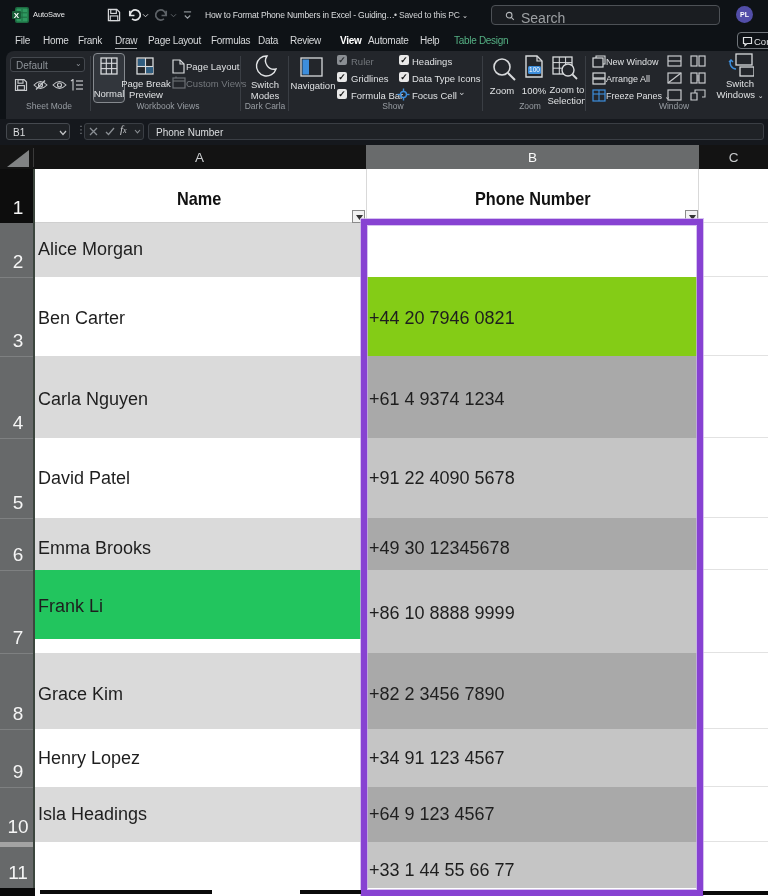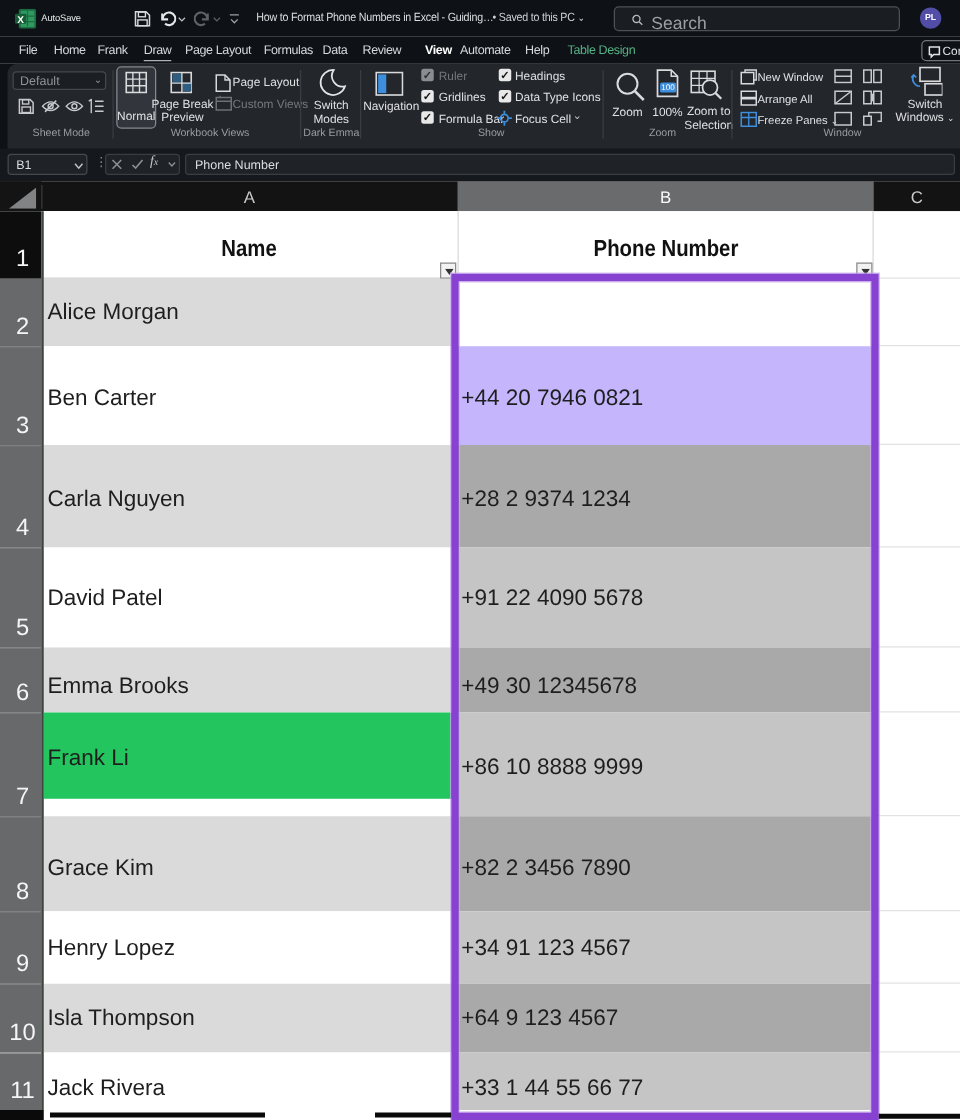--- a/index.html
+++ b/index.html
@@ -169,21 +169,21 @@
     <line x1="4" y1="2" x2="4" y2="0.5" stroke="#6d7176" stroke-width="1.1"></line>
   </svg>
   <span class="abs" style="left:180px;top:27px;font-size:9.5px;color:#74787d">Custom Views</span>
   <div class="glabel" style="left:87px;width:150px">Workbook Views</div>
   <div class="sep" style="left:234px;top:5px"></div>
 
   <svg class="abs" style="left:248px;top:3px" width="24" height="24" viewBox="0 0 24 24">
     <path d="M13 2 a10 10 0 1 0 9 13 a8.5 8.5 0 0 1 -9 -13 z" fill="none" stroke="#e2e4e6" stroke-width="1.4"></path>
   </svg>
   <div class="rtxt" style="left:235px;top:29px;width:48px">Switch<br>Modes</div>
-  <div class="glabel" style="left:235px;width:48px">Dark Emma</div>
+  <div class="glabel" style="left:235px;width:48px">Dark Carla</div>
   <div class="sep" style="left:282px;top:5px"></div>
 
   <svg class="abs" style="left:294px;top:6px" width="23" height="20" viewBox="0 0 23 20">
     <rect x="1" y="1" width="21" height="18" fill="none" stroke="#d8dadc" stroke-width="1.3"></rect>
     <rect x="2.5" y="2.5" width="6.5" height="15" fill="#3d8edc"></rect>
   </svg>
   <div class="rtxt" style="left:283px;top:30px;width:48px">Navigation</div>
 
   <div class="chk" style="left:331px;top:4px;background:#8a8e93;color:#2a2d31">✓</div>
   <span class="chklbl" style="left:345px;top:4.5px;color:#74787d">Ruler</span>
@@ -341,28 +341,28 @@
       <svg width="7" height="5" style="position:absolute;left:2.5px;top:3.5px" viewBox="0 0 7 5">
         <path d="M0 0 h7 l-3.5 5 z" fill="#333"></path>
       </svg>
     </div>
   <div class="rowA" style="top:54.0px;height:53.5px;background:#dadada">
       <span style="">Alice Morgan</span>
     </div>
   <div class="rowA" style="top:107.5px;height:79.5px;background:#ffffff">
       <span style="position:relative;top:2px;">Ben Carter</span>
     </div>
-  <div class="rowB" style="top:107.5px;height:79.5px;background:#c4b5fd">
+  <div class="rowB" style="top:107.5px;height:79.5px;background:#84cc16">
       <span style="position:relative;top:2px;">+44 20 7946 0821</span>
     </div>
   <div class="rowA" style="top:187.0px;height:82.0px;background:#dadada">
       <span style="position:relative;top:2px;">Carla Nguyen</span>
     </div>
   <div class="rowB" style="top:187.0px;height:82.0px;background:#a9a9a9">
-      <span style="position:relative;top:2px;">+28 2 9374 1234</span>
+      <span style="position:relative;top:2px;">+61 4 9374 1234</span>
     </div>
   <div class="rowA" style="top:269.0px;height:79.5px;background:#ffffff">
       <span style="position:relative;top:1px;">David Patel</span>
     </div>
   <div class="rowB" style="top:269.0px;height:79.5px;background:#c5c5c5">
       <span style="position:relative;top:1px;">+91 22 4090 5678</span>
     </div>
   <div class="rowA" style="top:348.5px;height:52.5px;background:#dadada">
       <span style="position:relative;top:4.5px;">Emma Brooks</span>
     </div>
@@ -381,27 +381,24 @@
   <div class="rowB" style="top:484.0px;height:76.0px;background:#a9a9a9">
       <span style="position:relative;top:3px;">+82 2 3456 7890</span>
     </div>
   <div class="rowA" style="top:560.0px;height:57.5px;background:#ffffff">
       <span style="position:relative;top:1px;">Henry Lopez</span>
     </div>
   <div class="rowB" style="top:560.0px;height:57.5px;background:#c5c5c5">
       <span style="position:relative;top:1px;">+34 91 123 4567</span>
     </div>
   <div class="rowA" style="top:617.5px;height:55.5px;background:#dadada">
-      <span style="">Isla Thompson</span>
+      <span style="">Isla Headings</span>
     </div>
   <div class="rowB" style="top:617.5px;height:55.5px;background:#a9a9a9">
       <span style="">+64 9 123 4567</span>
-    </div>
-  <div class="rowA" style="top:673.0px;height:46.0px;background:#ffffff">
-      <span style="position:relative;top:5px;">Jack Rivera</span>
     </div>
   <div class="rowB" style="top:673.0px;height:46.0px;background:#c5c5c5">
       <span style="position:relative;top:5px;">+33 1 44 55 66 77</span>
     </div>
   <div class="abs" style="left:699px;top:53.0px;width:69px;height:1px;background:#e2e2e2"></div>
   <div class="abs" style="left:699px;top:106.5px;width:69px;height:1px;background:#e2e2e2"></div>
   <div class="abs" style="left:699px;top:186.0px;width:69px;height:1px;background:#e2e2e2"></div>
   <div class="abs" style="left:699px;top:268.0px;width:69px;height:1px;background:#e2e2e2"></div>
   <div class="abs" style="left:699px;top:347.5px;width:69px;height:1px;background:#e2e2e2"></div>
   <div class="abs" style="left:699px;top:400.0px;width:69px;height:1px;background:#e2e2e2"></div>
@@ -432,21 +429,21 @@
     </div>
   <div class="rhead" style="top:484.0px;height:76.0px;border-top:1px solid #7e8081;">
       <span style="padding-bottom:4px">8</span>
     </div>
   <div class="rhead" style="top:560.0px;height:57.5px;border-top:1px solid #7e8081;">
       <span style="padding-bottom:4px">9</span>
     </div>
   <div class="rhead" style="top:617.5px;height:55.5px;border-top:1px solid #7e8081;">
       <span style="padding-bottom:4px">10</span>
     </div>
-  <div class="rhead" style="top:673.0px;height:46.0px;border-top:1px solid #a3a3a3;">
+  <div class="rhead" style="top:673.0px;height:46.0px;border-top:5px solid #a3a3a3;">
       <span style="padding-bottom:4px">11</span>
     </div>
   <div class="abs" style="left:33px;top:0px;width:2px;height:719px;background:#3c463e"></div>
   <div class="abs" style="left:361px;top:50px;width:342px;height:677px;border:6.5px solid #8742d2;box-shadow:0 0 0 1px rgba(200,172,235,0.75), inset 0 0 0 1px rgba(200,172,235,0.75);"></div>
   <div class="abs" style="left:0px;top:719px;width:35px;height:8px;background:#0a0a0a"></div>
   <div class="abs" style="left:40px;top:721px;width:172px;height:4px;background:#0a0a0a"></div>
   <div class="abs" style="left:300px;top:721px;width:61px;height:4px;background:#0a0a0a"></div>
   <div class="abs" style="left:703px;top:722px;width:65px;height:4px;background:#0a0a0a"></div>
 </div>
 

